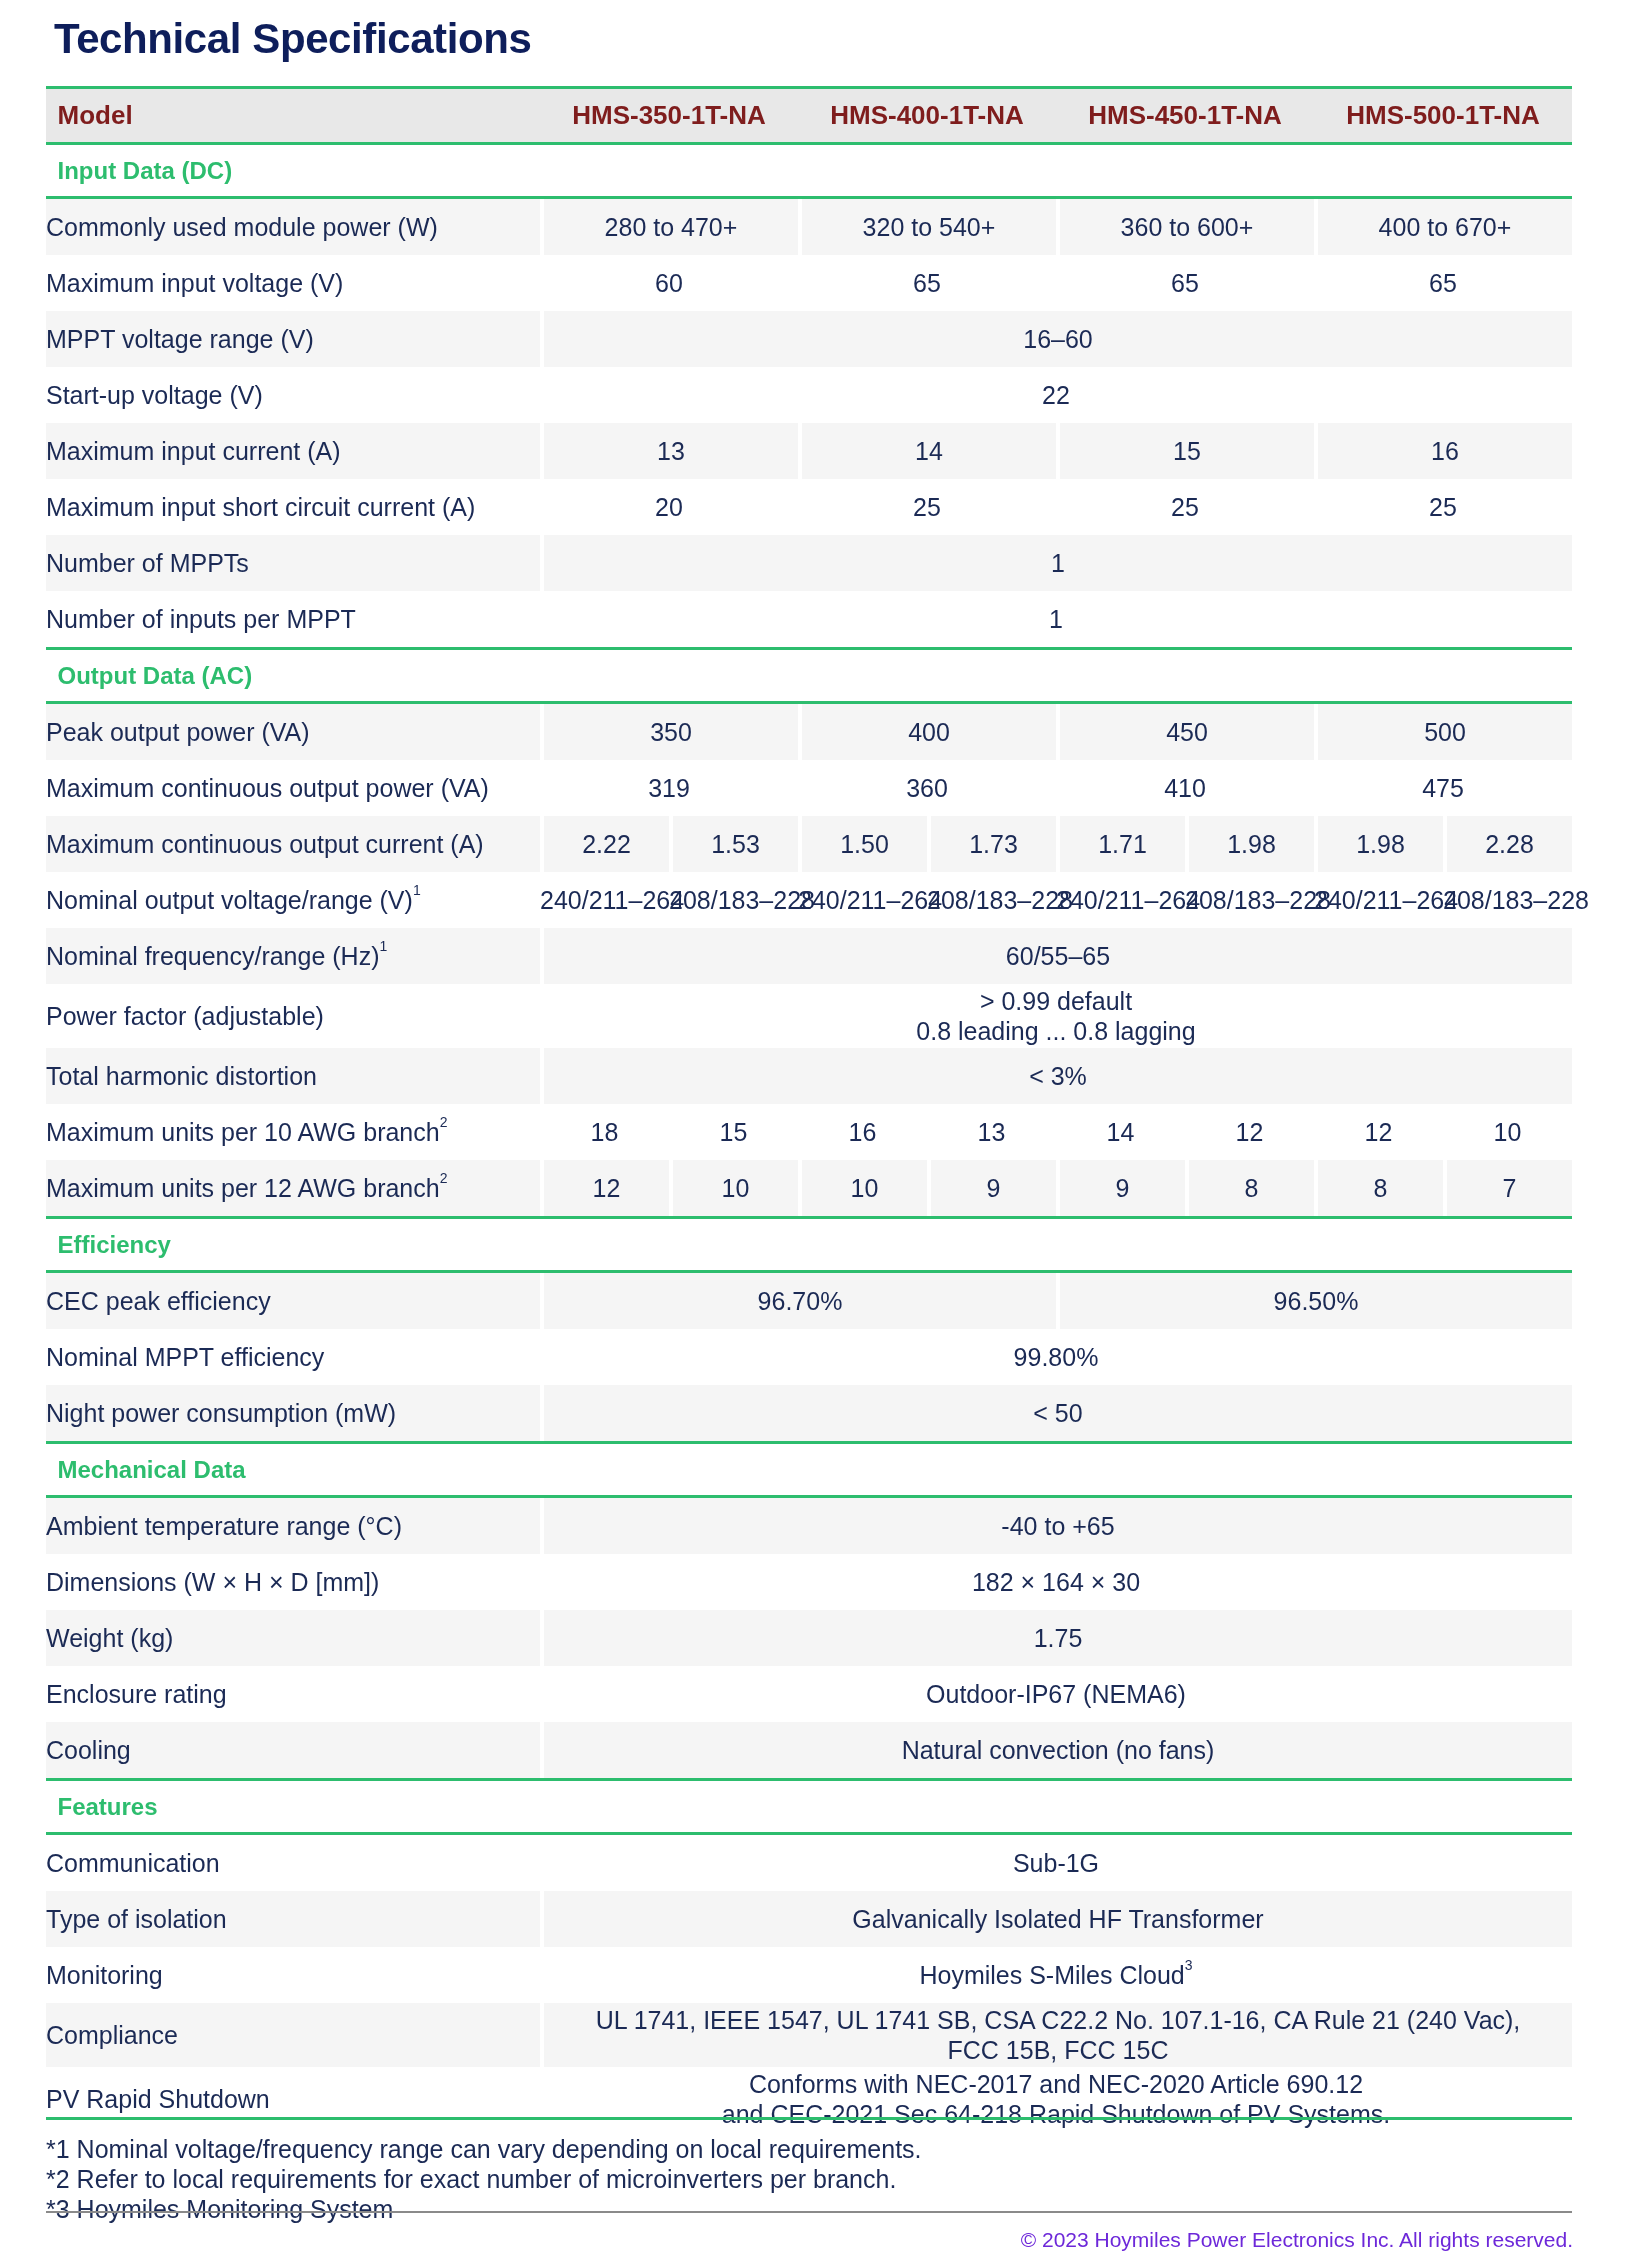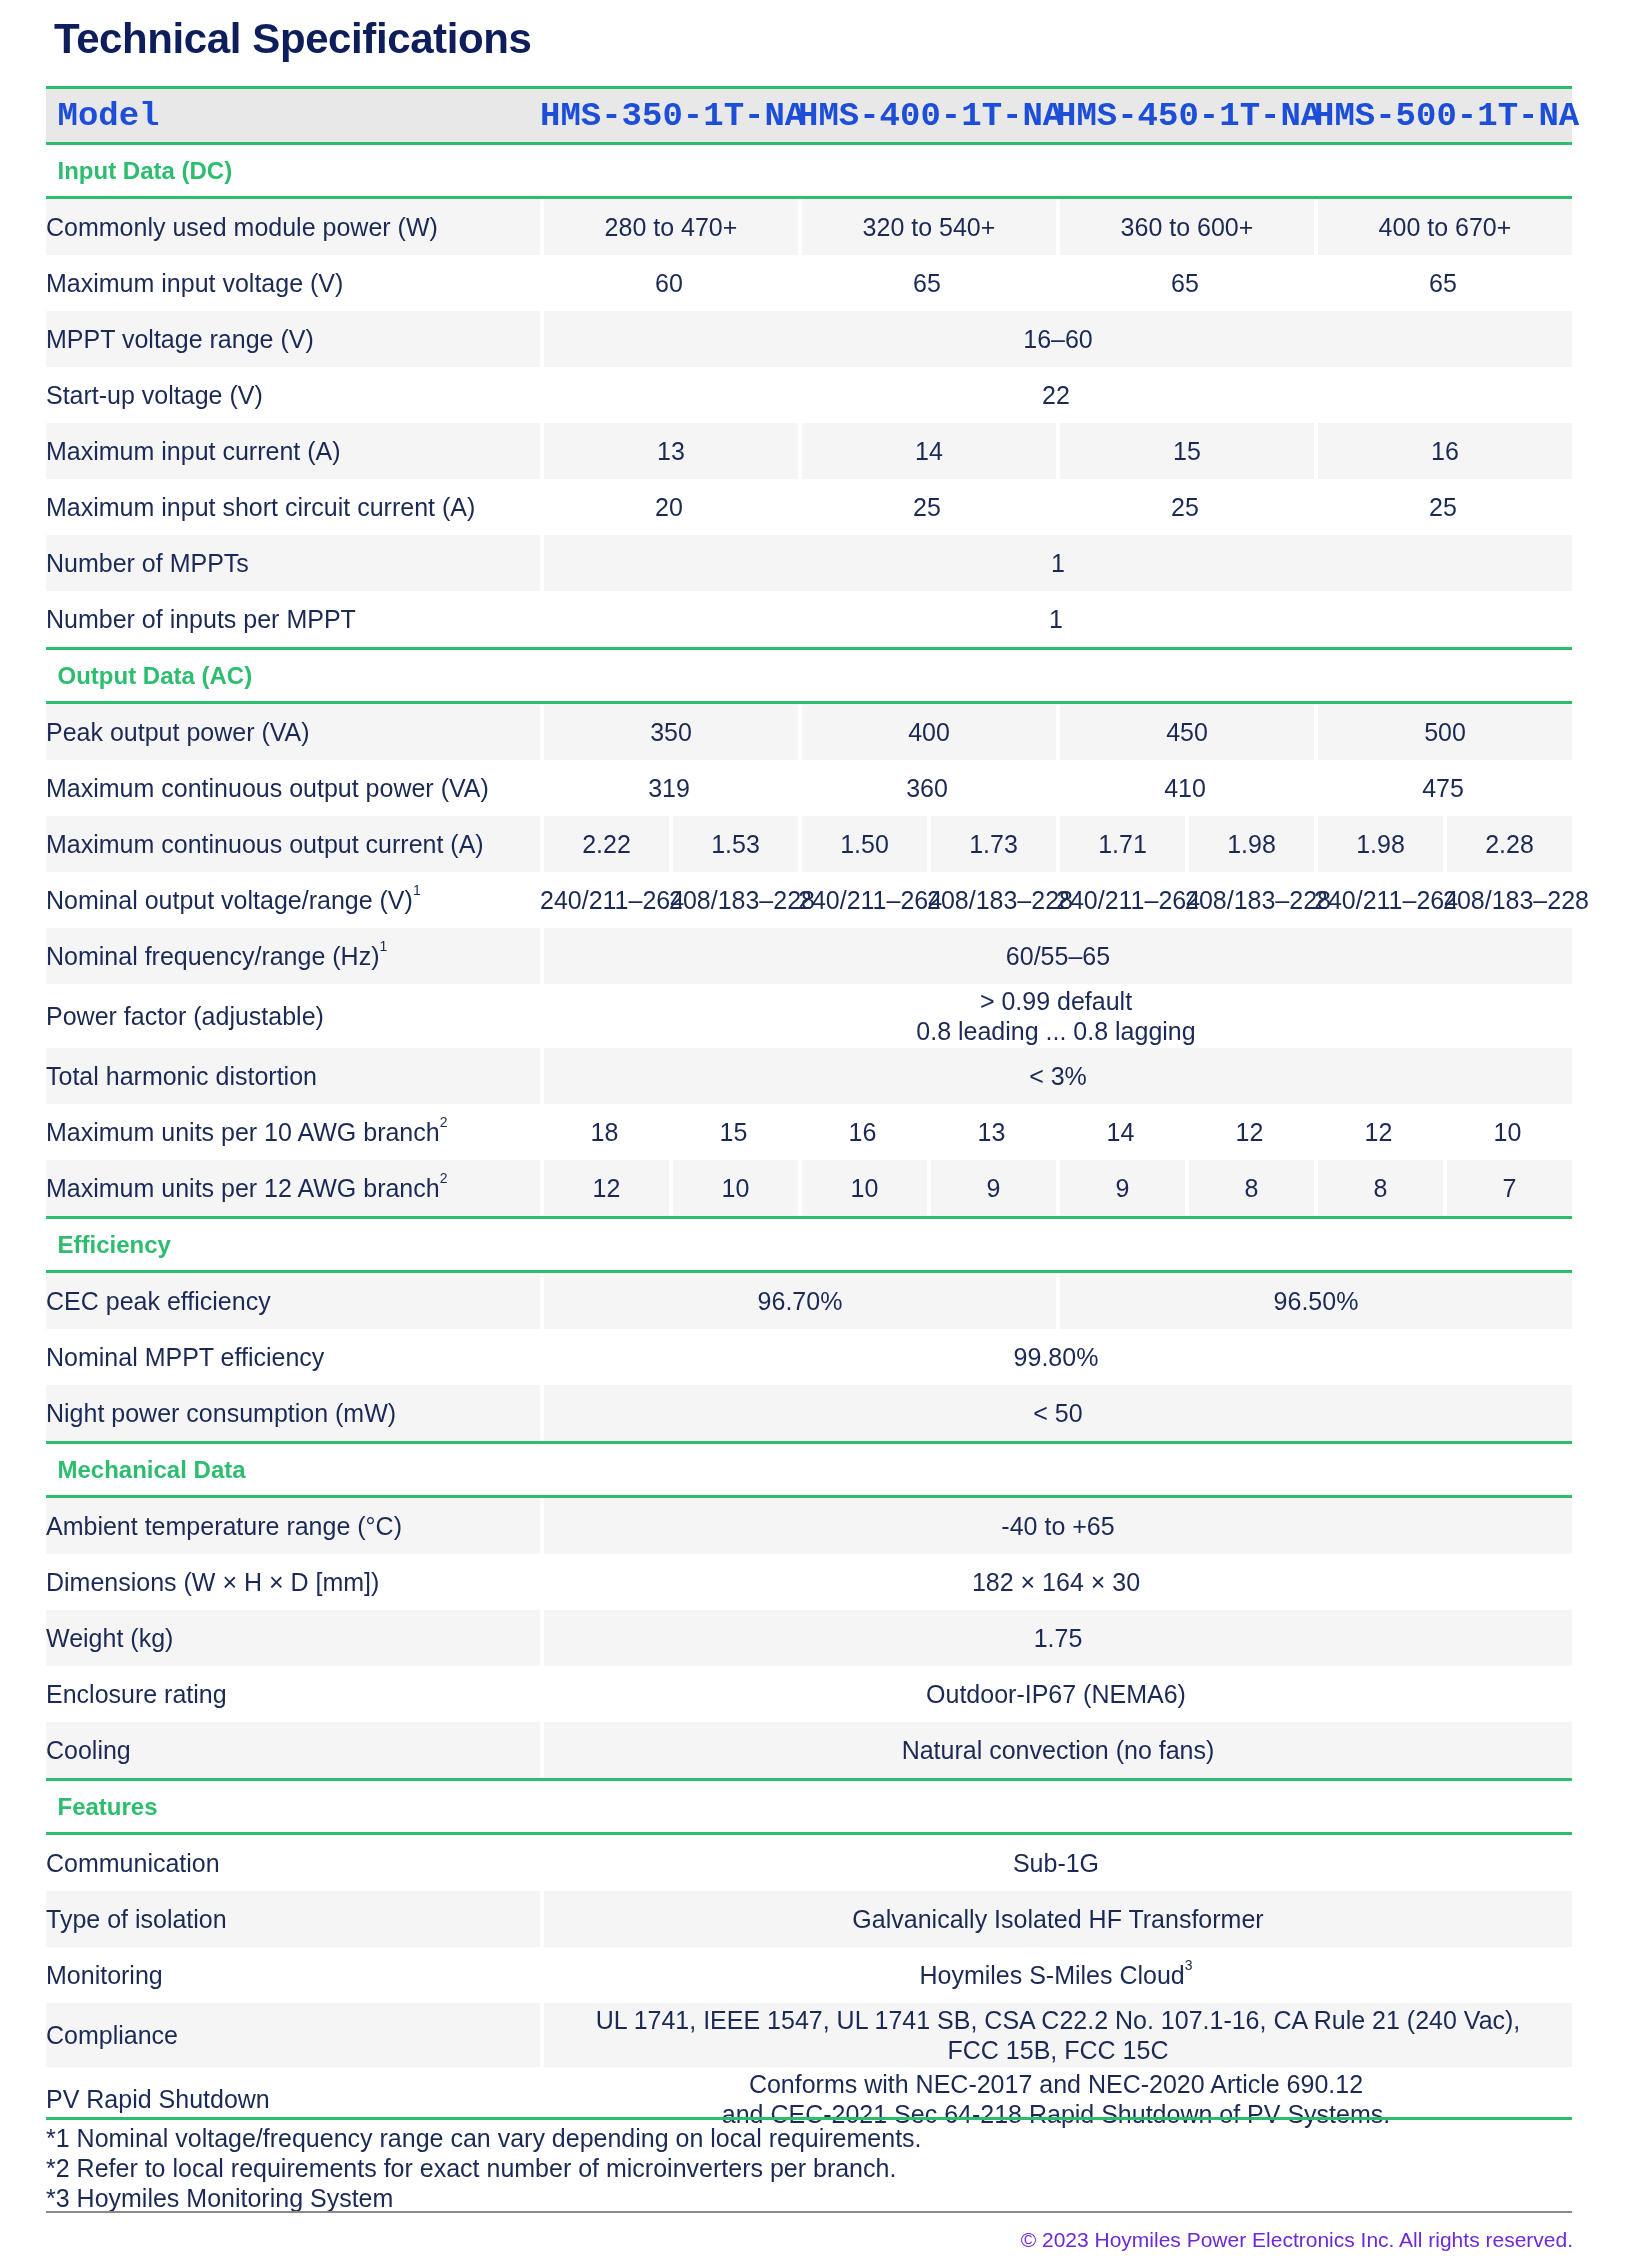--- a/index.html
+++ b/index.html
@@ -6,36 +6,36 @@
   body { width:1629px; height:2258px; position:relative; overflow:hidden;
          font-family:"Liberation Sans", "DejaVu Sans", sans-serif; color:#1b2a55; }
   .title { position:absolute; left:46px; top:7px; margin:8px; font-size:42px; font-weight:bold;
            color:#0e1e5b; letter-spacing:-0.4px; }
   table.spec { position:absolute; left:46px; top:86px; width:1526px; border-collapse:separate;
                border-spacing:0; table-layout:fixed; }
   table.spec col.lab { width:494px; }
   table.spec col.sub { width:129px; }
   table.spec td, table.spec th { padding:0; font-size:25px; font-weight:normal; height:56px;
                vertical-align:middle; }
-  tr.model th { background:#e8e8e8; color:#1d4ed8; font-weight:bold; font-size:34px; height:53px;
-               border-top:3.5px solid #2dbd6e; border-bottom:3.5px solid #2dbd6e;font-family:Liberation Mono, monospace; }
+  tr.model th { background:#e8e8e8; color:#7f1d1d; font-weight:bold; font-size:26px; height:53px;
+               border-top:3.5px solid #2dbd6e; border-bottom:3.5px solid #2dbd6e; }
   tr.model th.lab { text-align:left; padding-left:11.5px; }
   tr.model th.m { text-align:center; white-space:nowrap; }
   tr.section td { color:#2dbd6e; font-weight:bold; font-size:24px; padding-left:11.5px; height:51px;
                border-bottom:3.5px solid #2dbd6e; }
   tr.section.top td { border-top:3.5px solid #2dbd6e; }
   td.lab { text-align:left; padding-left:11.5px; color:#1b2a55; white-space:nowrap;margin-top:8px; }
   td.v { text-align:center; color:#1b2a55; white-space:nowrap; }
   tr.shade td { background:#f5f5f5; }
   tr.shade td.v { border-left:4.4px solid #ffffff; }
   tr.tall td { height:64px; line-height:30px; }
   td.small { font-size:18.5px; }
   sup { font-size:14px; vertical-align:top; position:relative; top:-3.5px; }
   .foot { position:absolute; left:46px; top:2117px; width:1526px; border-top:3.5px solid #2dbd6e;
-          font-size:25px; color:#1b2a55; line-height:30px; padding-top:3px; }
+          font-size:25px; color:#1b2a55; line-height:30px; padding-top:14px; }
   .foot-rule { position:absolute; left:46px; top:2211px; width:1526px; height:0; border-top:2.6px solid #8a8a8a; }
   .copyright { position:absolute; right:56px; top:2228px; font-size:21px; color:#6d28d9; }
 </style>
 </head>
 <body>
 
 <h1 class="title">Technical Specifications</h1>
 
 <table class="spec">
   <colgroup>

